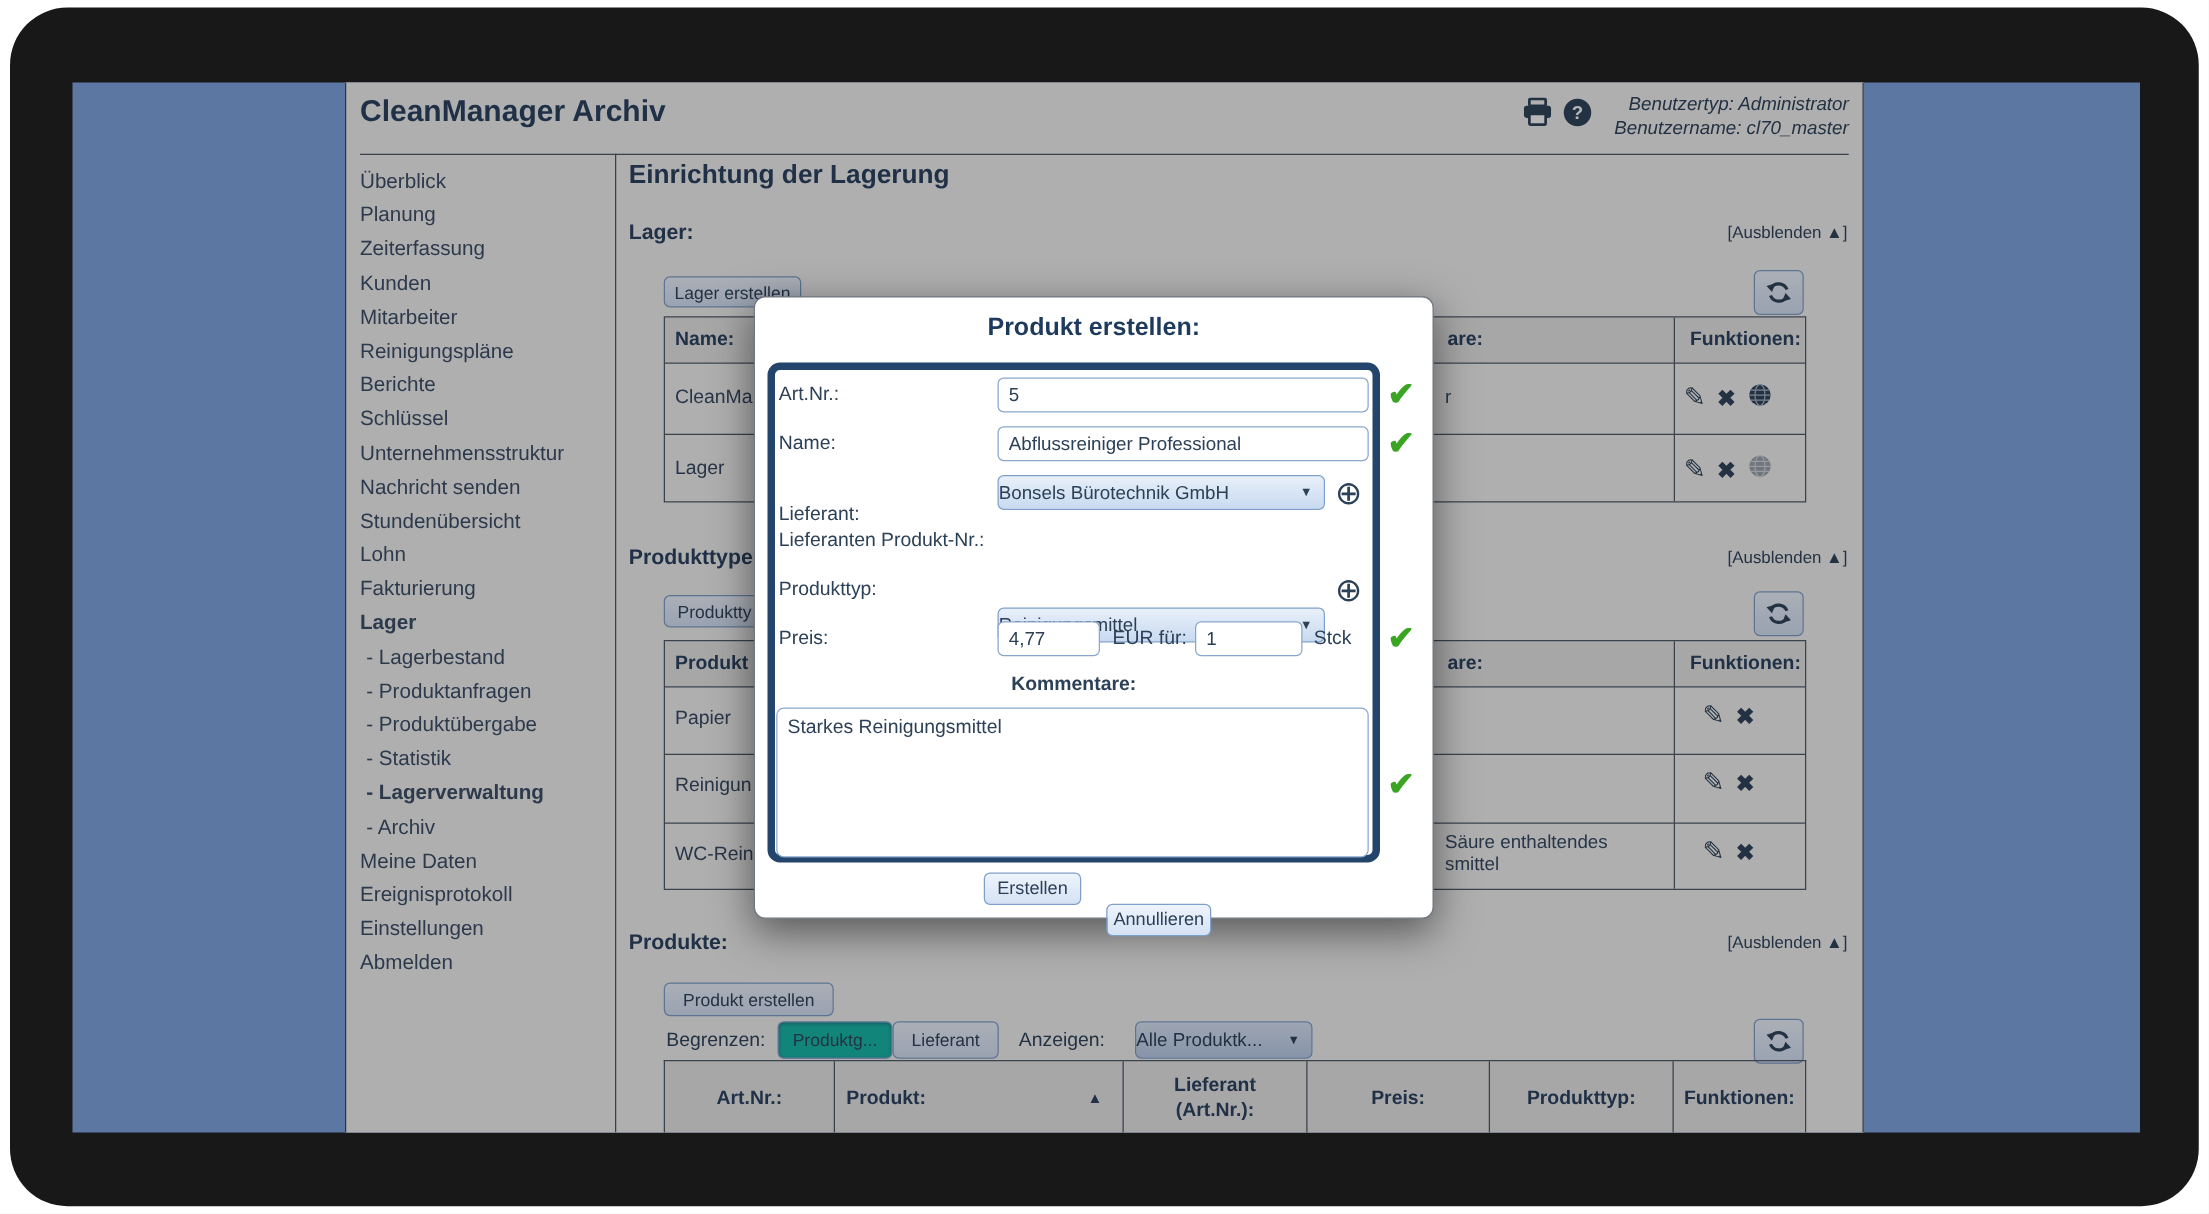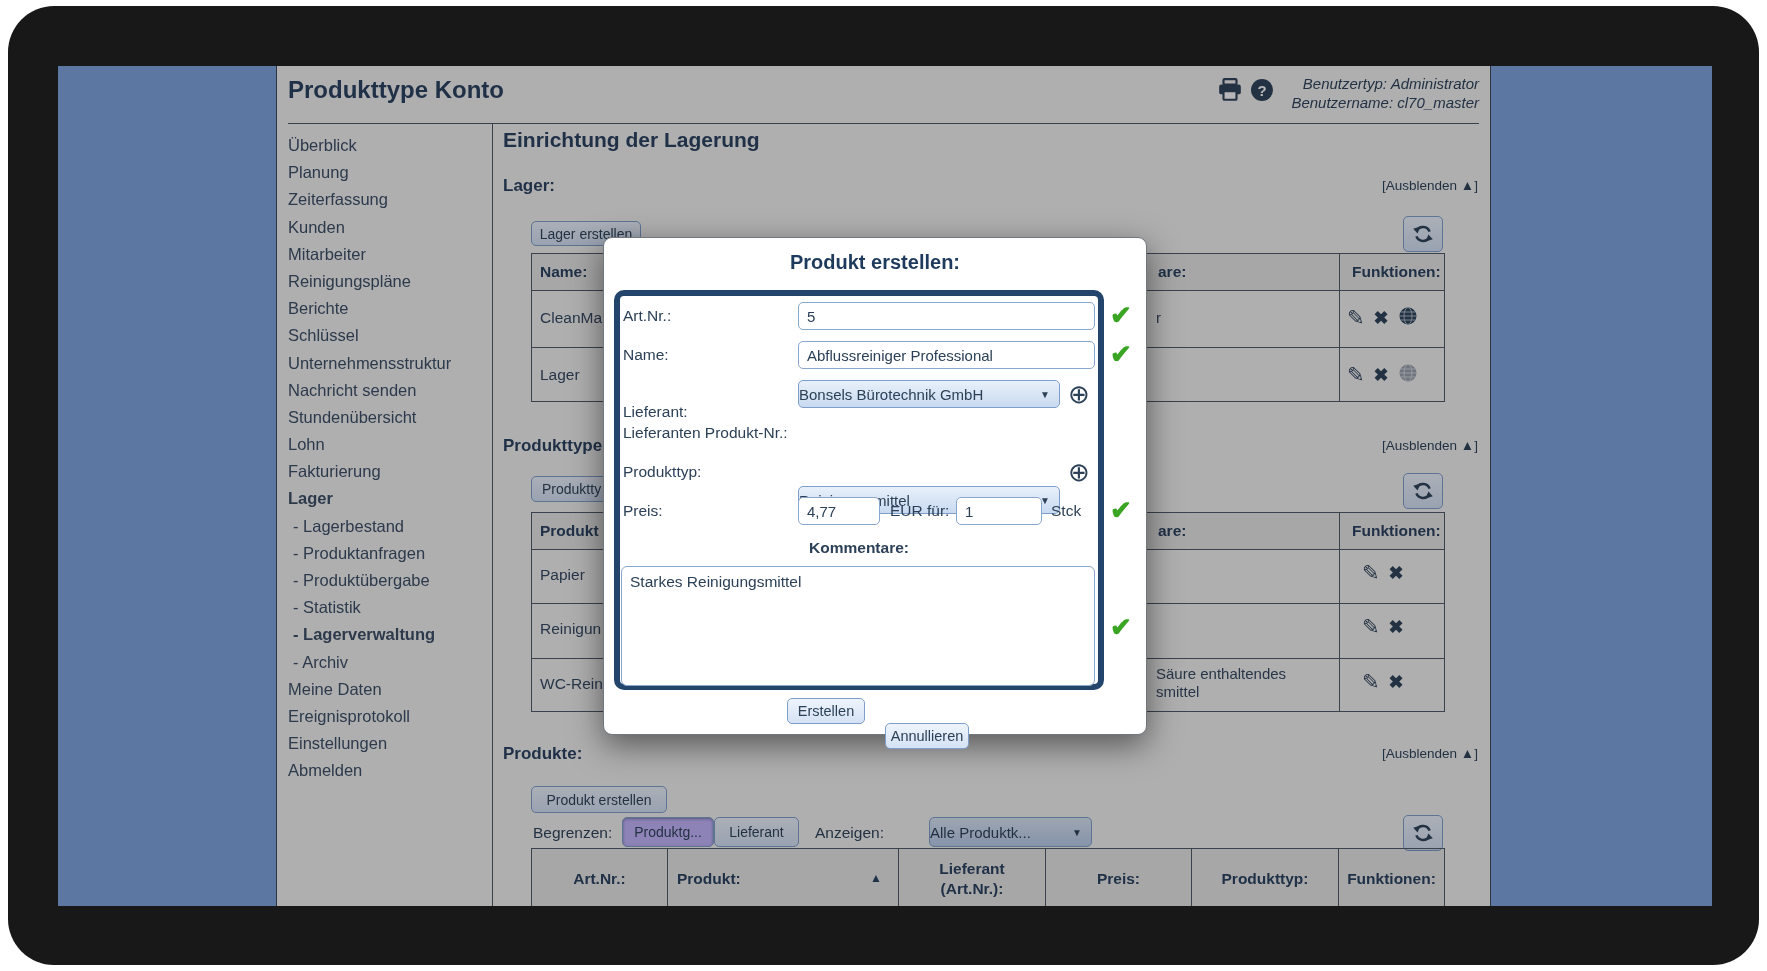--- a/index.html
+++ b/index.html
@@ -15,21 +15,21 @@
   .hr{height:0;border-top:1px solid #4a5562;}
   .vline{width:0;border-left:1px solid #4a5562;}
   .nav-item{height:27.2px;line-height:27.2px;font-size:16.5px;color:#394c63;white-space:nowrap;cursor:pointer;}
   .nav-item.bold{font-weight:bold;}
   .nav-item.indent{padding-left:5px;}
   .h-page{font-size:21px;font-weight:bold;color:#273f5c;}
   .h-sec{font-size:17px;font-weight:bold;color:#273f5c;white-space:nowrap;}
   .hide-link{font-size:13.5px;color:#2c4157;white-space:nowrap;cursor:pointer;}
   .btn{display:flex;align-items:center;justify-content:center;background:linear-gradient(#eef4fc,#d5e2f4);border:1px solid #7e9fc9;border-radius:5px;font-size:14px;color:#2c4157;box-sizing:border-box;cursor:pointer;white-space:nowrap;}
   .btn.left{justify-content:flex-start;padding-left:10px;}
-  .btn.active{background:#c4b5fd;box-shadow:inset 0 1px 3px rgba(40,60,90,.5);}
+  .btn.active{background:#14b8a6;box-shadow:inset 0 1px 3px rgba(40,60,90,.5);}
   .icon-btn{display:flex;align-items:center;justify-content:center;background:linear-gradient(#eef4fc,#d5e2f4);border:1px solid #7e9fc9;border-radius:5px;box-sizing:border-box;cursor:pointer;}
   .tbl{border:1px solid #4d5866;box-sizing:border-box;}
   .tline{background:#4d5866;}
   .th{font-size:15.5px;font-weight:bold;color:#273f5c;white-space:nowrap;}
   .td{font-size:15.5px;color:#33475e;white-space:nowrap;}
   .hdrbg{background:rgba(0,0,0,0.045);}
   .rowicons{display:flex;align-items:center;gap:9px;}
   .pencil{font-size:21px;color:#2c4157;line-height:20px;cursor:pointer;}
   .xdel{font-size:18px;font-weight:bold;color:#2c4157;line-height:18px;cursor:pointer;}
   .faded{opacity:.45;}
@@ -49,21 +49,21 @@
 </style>
 </head>
 <body>
 
 <div class="stage">
   <div class="abs frame"></div>
   <div class="abs desktop"></div>
 
   <div class="abs page">
 
-    <div class="abs app-title" style="left:11px;top:10px;">Produkttype Konto</div>
+    <div class="abs app-title" style="left:11px;top:10px;">CleanManager Archiv</div>
     <div class="abs" style="left:940px;top:12px;">
       <svg width="26" height="24" viewBox="0 0 24 22">
           <rect x="6" y="1" width="12" height="5" rx="1" fill="none" stroke="#2c4157" stroke-width="2"></rect>
           <rect x="2" y="6" width="20" height="9" rx="2" fill="#2c4157"></rect>
           <rect x="6" y="12" width="12" height="8" rx="1" fill="#fff" stroke="#2c4157" stroke-width="2"></rect>
         </svg>
     </div>
     <div class="abs helpcirc" style="left:974px;top:13px;">?</div>
     <div class="abs user-info" style="right:11px;top:8px;">
       <div>Benutzertyp: Administrator</div>
@@ -190,21 +190,21 @@
       </div>
     </div>
 
     <div class="abs h-sec" style="left:226px;top:678px;">Produkte:</div>
     <div class="abs hide-link" style="right:12px;top:680px;">[Ausblenden ▲]</div>
     <div class="abs btn" style="left:254px;top:720px;width:136px;height:27px;">Produkt erstellen</div>
     <div class="abs flabel" style="left:256px;top:758px;text-align:center;">Begrenzen:</div>
     <div class="abs btn active" style="left:345px;top:751px;width:92px;height:30px;">Produktg...</div>
     <div class="abs btn" style="left:437px;top:751px;width:85px;height:30px;">Lieferant</div>
     <div class="abs flabel" style="left:538px;top:758px;">Anzeigen:</div>
-    <div class="abs fselect" style="left:652px;top:751px;width:163px;height:30px;background:linear-gradient(#dbe6f5,#b9cde9);">
+    <div class="abs fselect" style="left:631px;top:751px;width:142px;height:30px;background:linear-gradient(#dbe6f5,#b9cde9);">
       <span style="margin-right:10px;">Alle Produktk...</span>
       <span class="caret">▼</span>
     </div>
     <div class="abs icon-btn" style="left:1126px;top:749px;width:40px;height:36px;">
       <svg width="22" height="22" viewBox="0 0 22 22">
           <path d="M17.6 8.6 A7.2 7.2 0 0 0 4.8 7.4" stroke="#2c4157" stroke-width="2.6" fill="none"></path>
           <path d="M4.4 13.4 A7.2 7.2 0 0 0 17.2 14.6" stroke="#2c4157" stroke-width="2.6" fill="none"></path>
           <polygon points="1.2,5.8 8.4,3.6 5.6,10.6" fill="#2c4157"></polygon>
           <polygon points="20.8,16.2 13.6,18.4 16.4,11.4" fill="#2c4157"></polygon>
         </svg>

